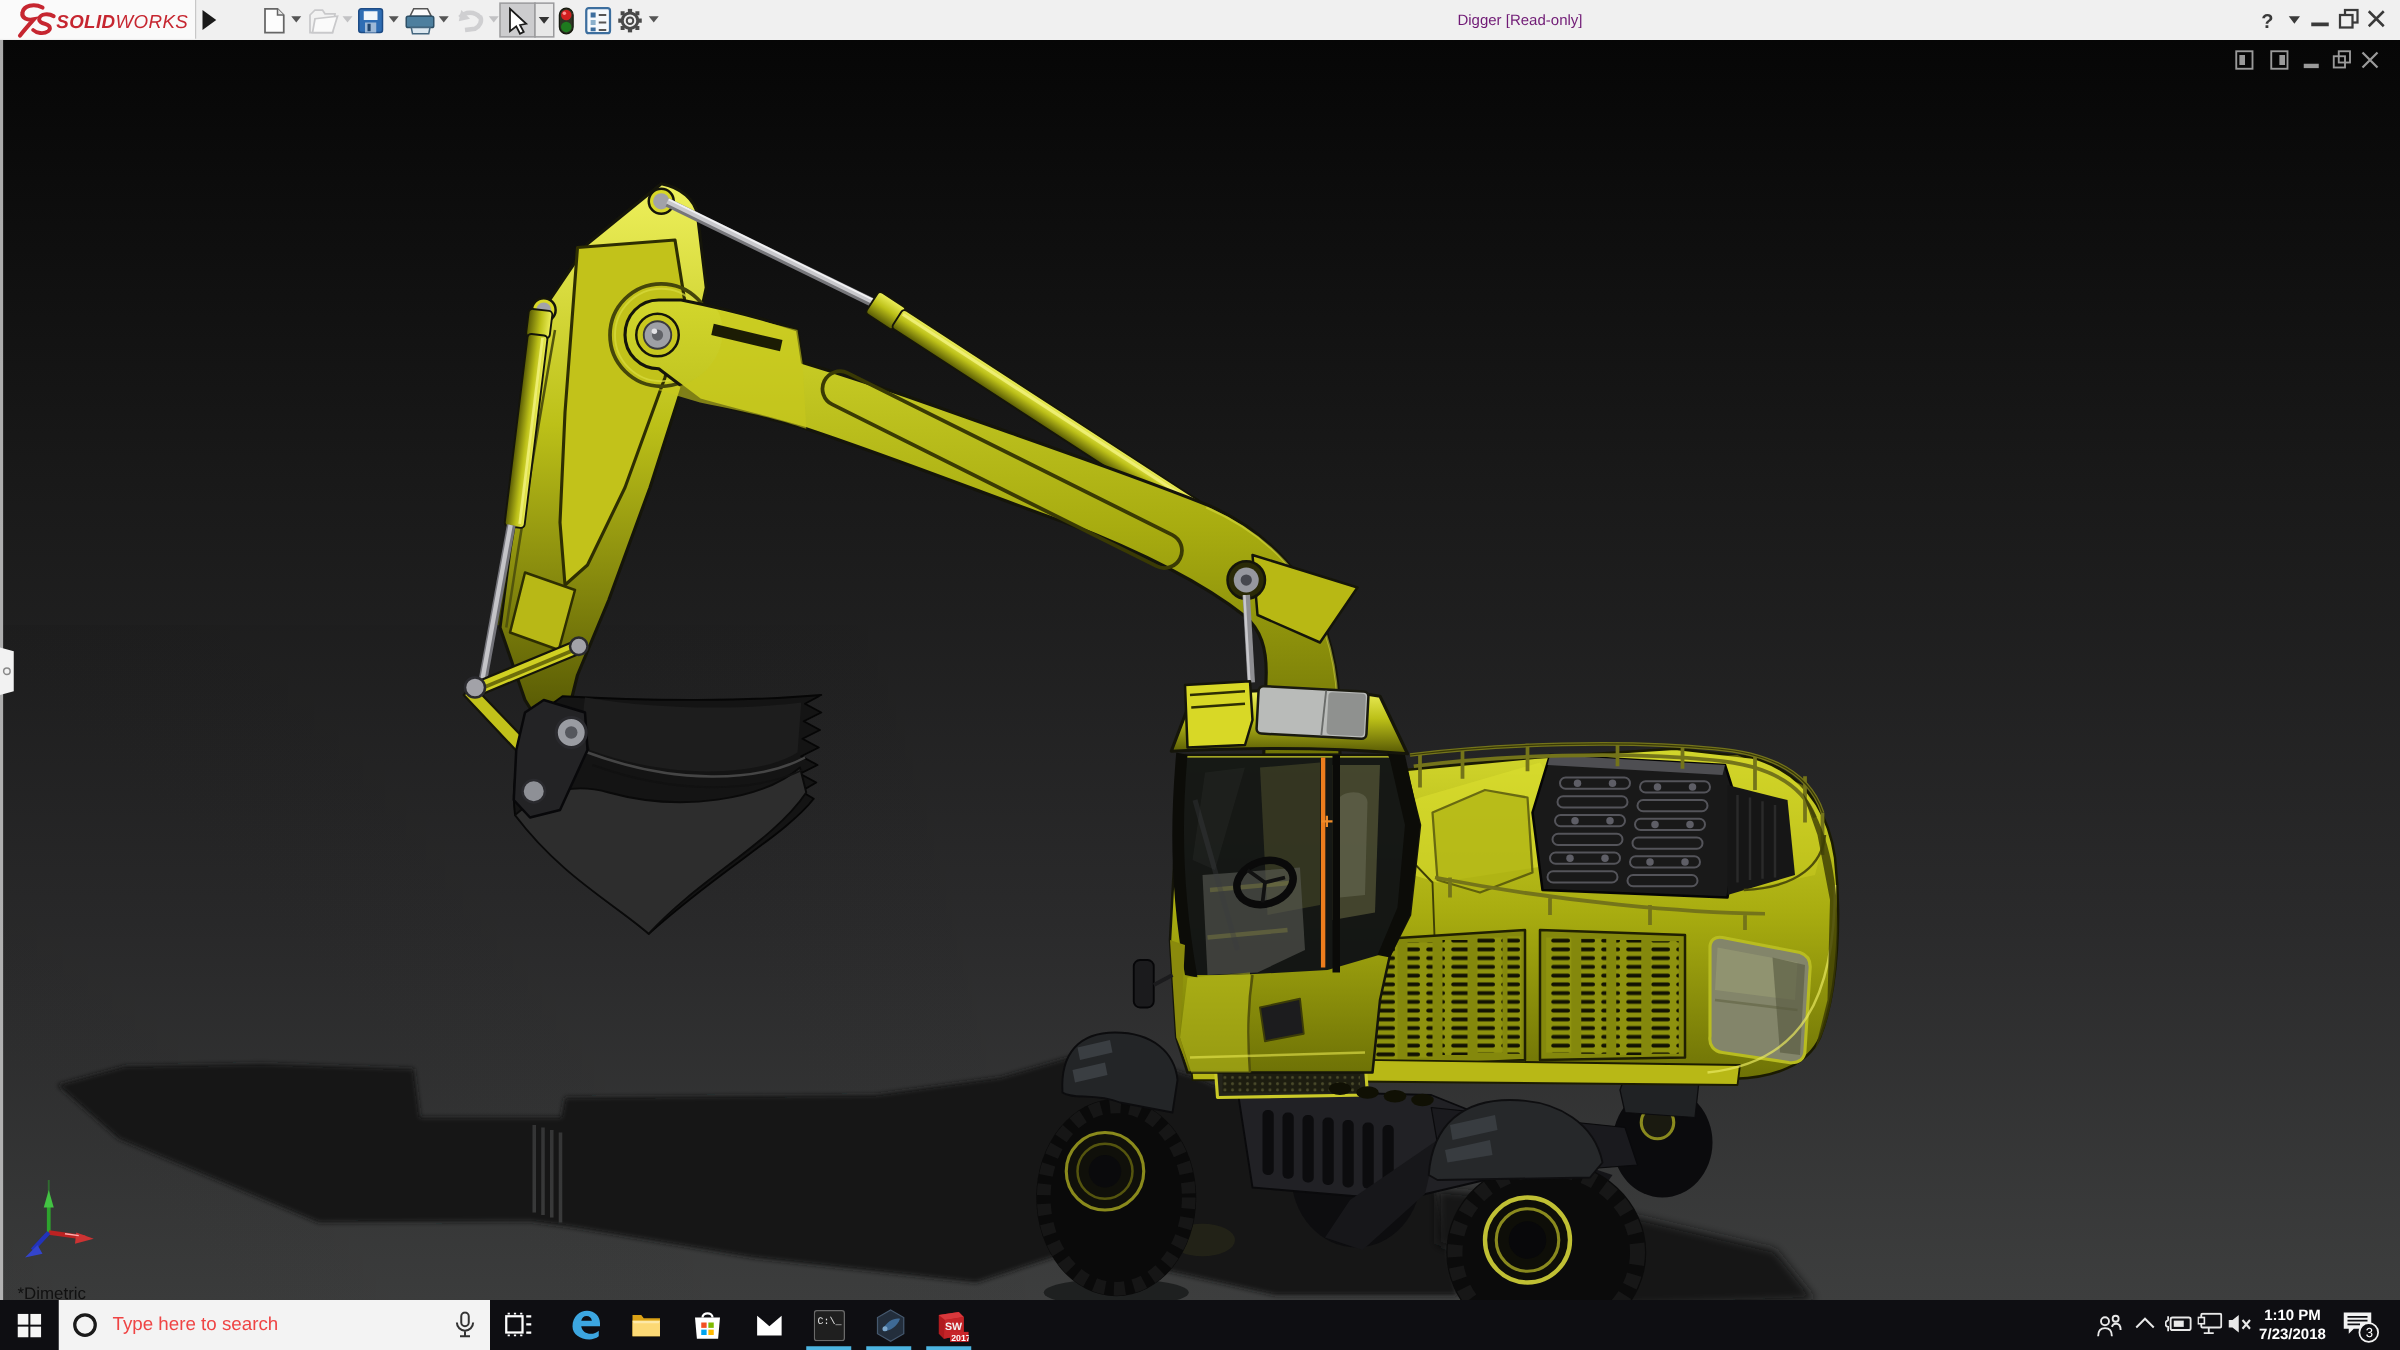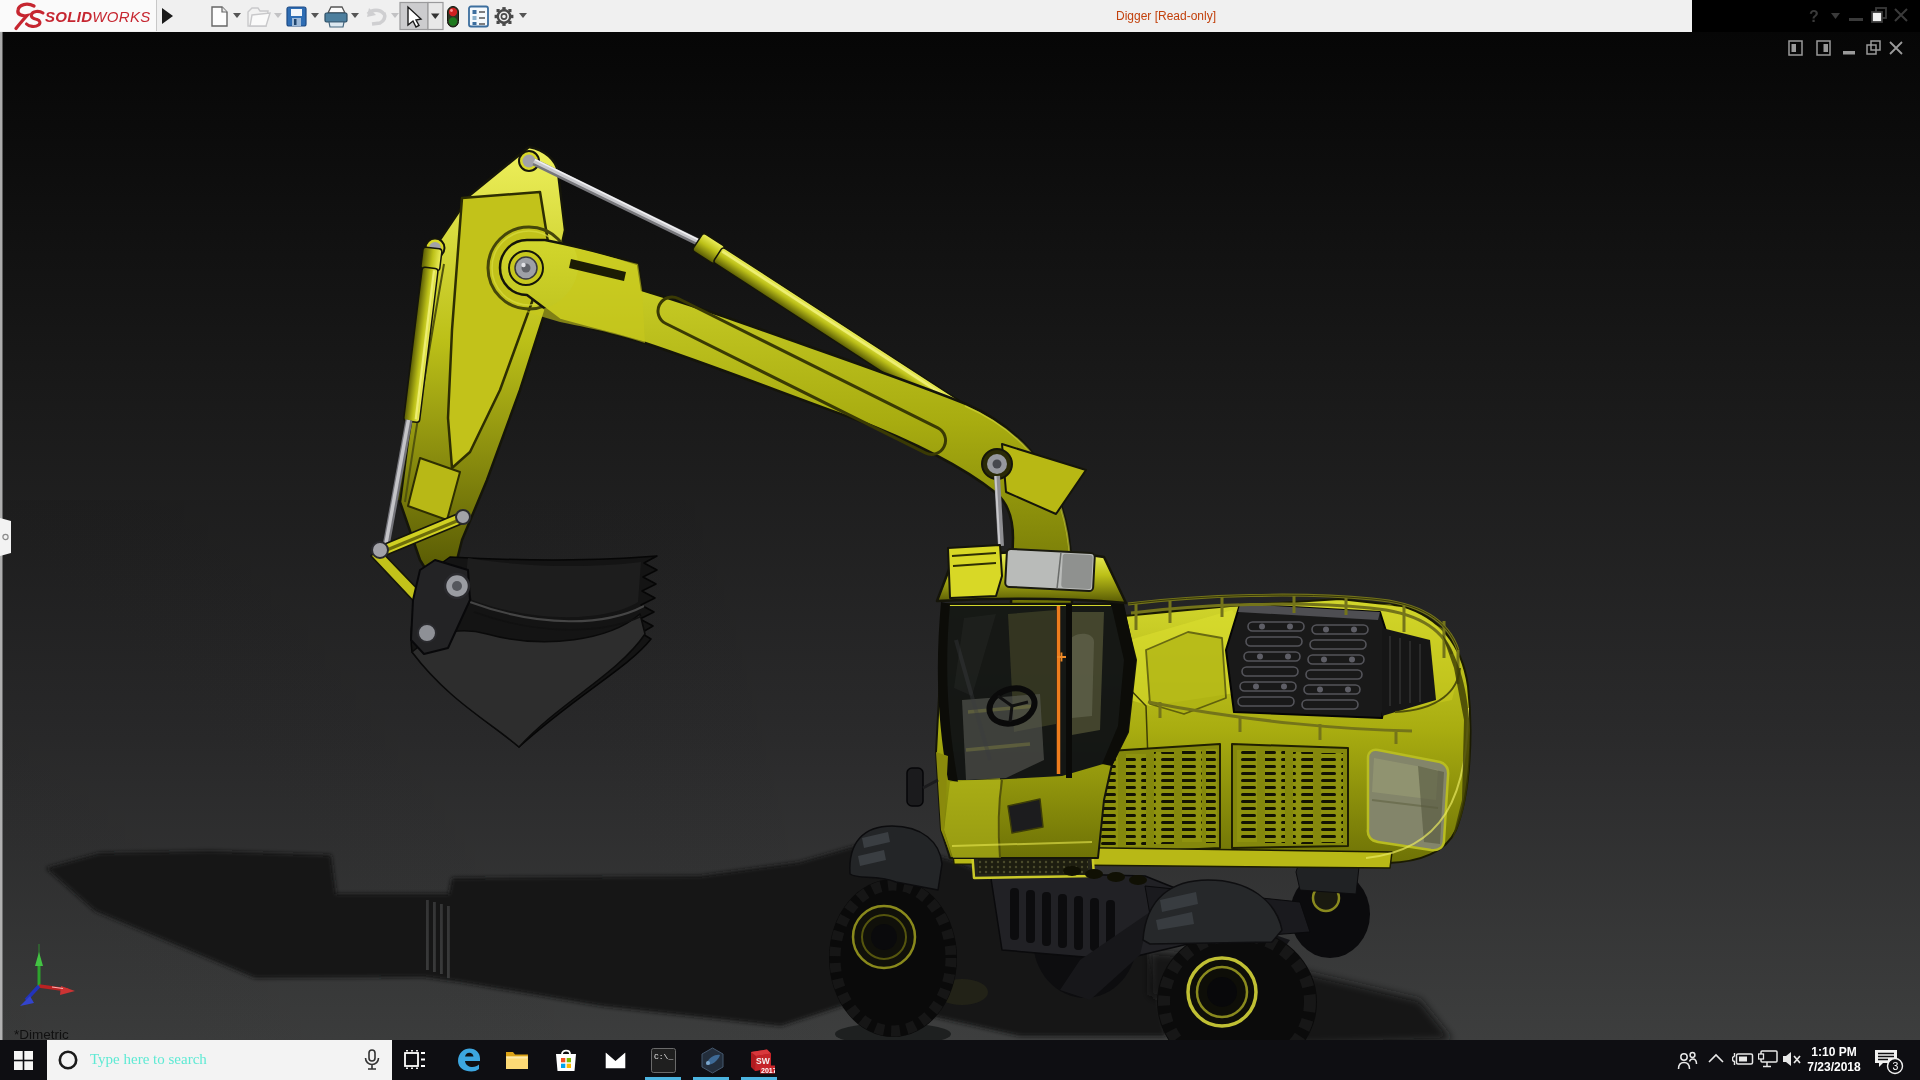--- a/index.html
+++ b/index.html
@@ -1,23 +1,23 @@
 <!DOCTYPE html>
 <html><head>
 <meta charset="utf-8">
 <style>
 html,body{margin:0;padding:0;width:1920px;height:1080px;overflow:hidden;background:#000;
 font-family:"Liberation Sans",sans-serif;}
-#toolbar{position:absolute;left:0;top:0;width:1692px;height:32px;background:#f0f0f0;border-bottom:3px solid #0369a1;}
+#toolbar{position:absolute;left:0;top:0;width:1920px;height:32px;background:#f0f0f0;border-bottom:3px solid #0369a1;}
 #logo{position:absolute;left:0;top:0;width:156px;height:31px;background:#fafafa;border-right:1px solid #c8c8c8;}
 #viewport{position:absolute;left:0;top:32px;width:1920px;height:1008px;background:#4d7c0f;}
 #taskbar{position:absolute;left:0;top:1040px;width:1920px;height:40px;background:#0e0e12;}
-#title{position:absolute;left:1066px;top:9px;width:200px;text-align:center;color:#c2410c;font-size:12px;}
+#title{position:absolute;left:1066px;top:9px;width:200px;text-align:right;color:#701a75;font-size:12px;}
 #searchbox{position:absolute;left:47px;top:0px;width:345px;height:40px;background:#f3f3f3;}
-#searchtxt{position:absolute;left:90px;top:11px;color:#5eead4;font-size:15px;font-family:Liberation Serif, serif;}
+#searchtxt{position:absolute;left:90px;top:11px;color:#ef4444;font-size:15px;}
 .tico{position:absolute;top:8px;}
 .ulbar{position:absolute;top:37px;height:3px;background:#4cb4e0;}
 #traytime{position:absolute;left:1806px;top:5px;width:56px;color:#fff;font-size:12px;text-align:center;line-height:15px;font-weight:bold;}
 </style>
 </head>
 <body>
 <div id="toolbar">
 <div id="logo"><svg width="156" height="31" viewBox="0 0 156 31">
         <g fill="none" stroke="#c62630" stroke-linecap="round">
 <path d="M34,6 C27,2.5 19,4.5 18,10 C17,14.5 22,16.5 27,15.5 C23,20 19,24.5 16,28.5" stroke-width="3.3"></path>

